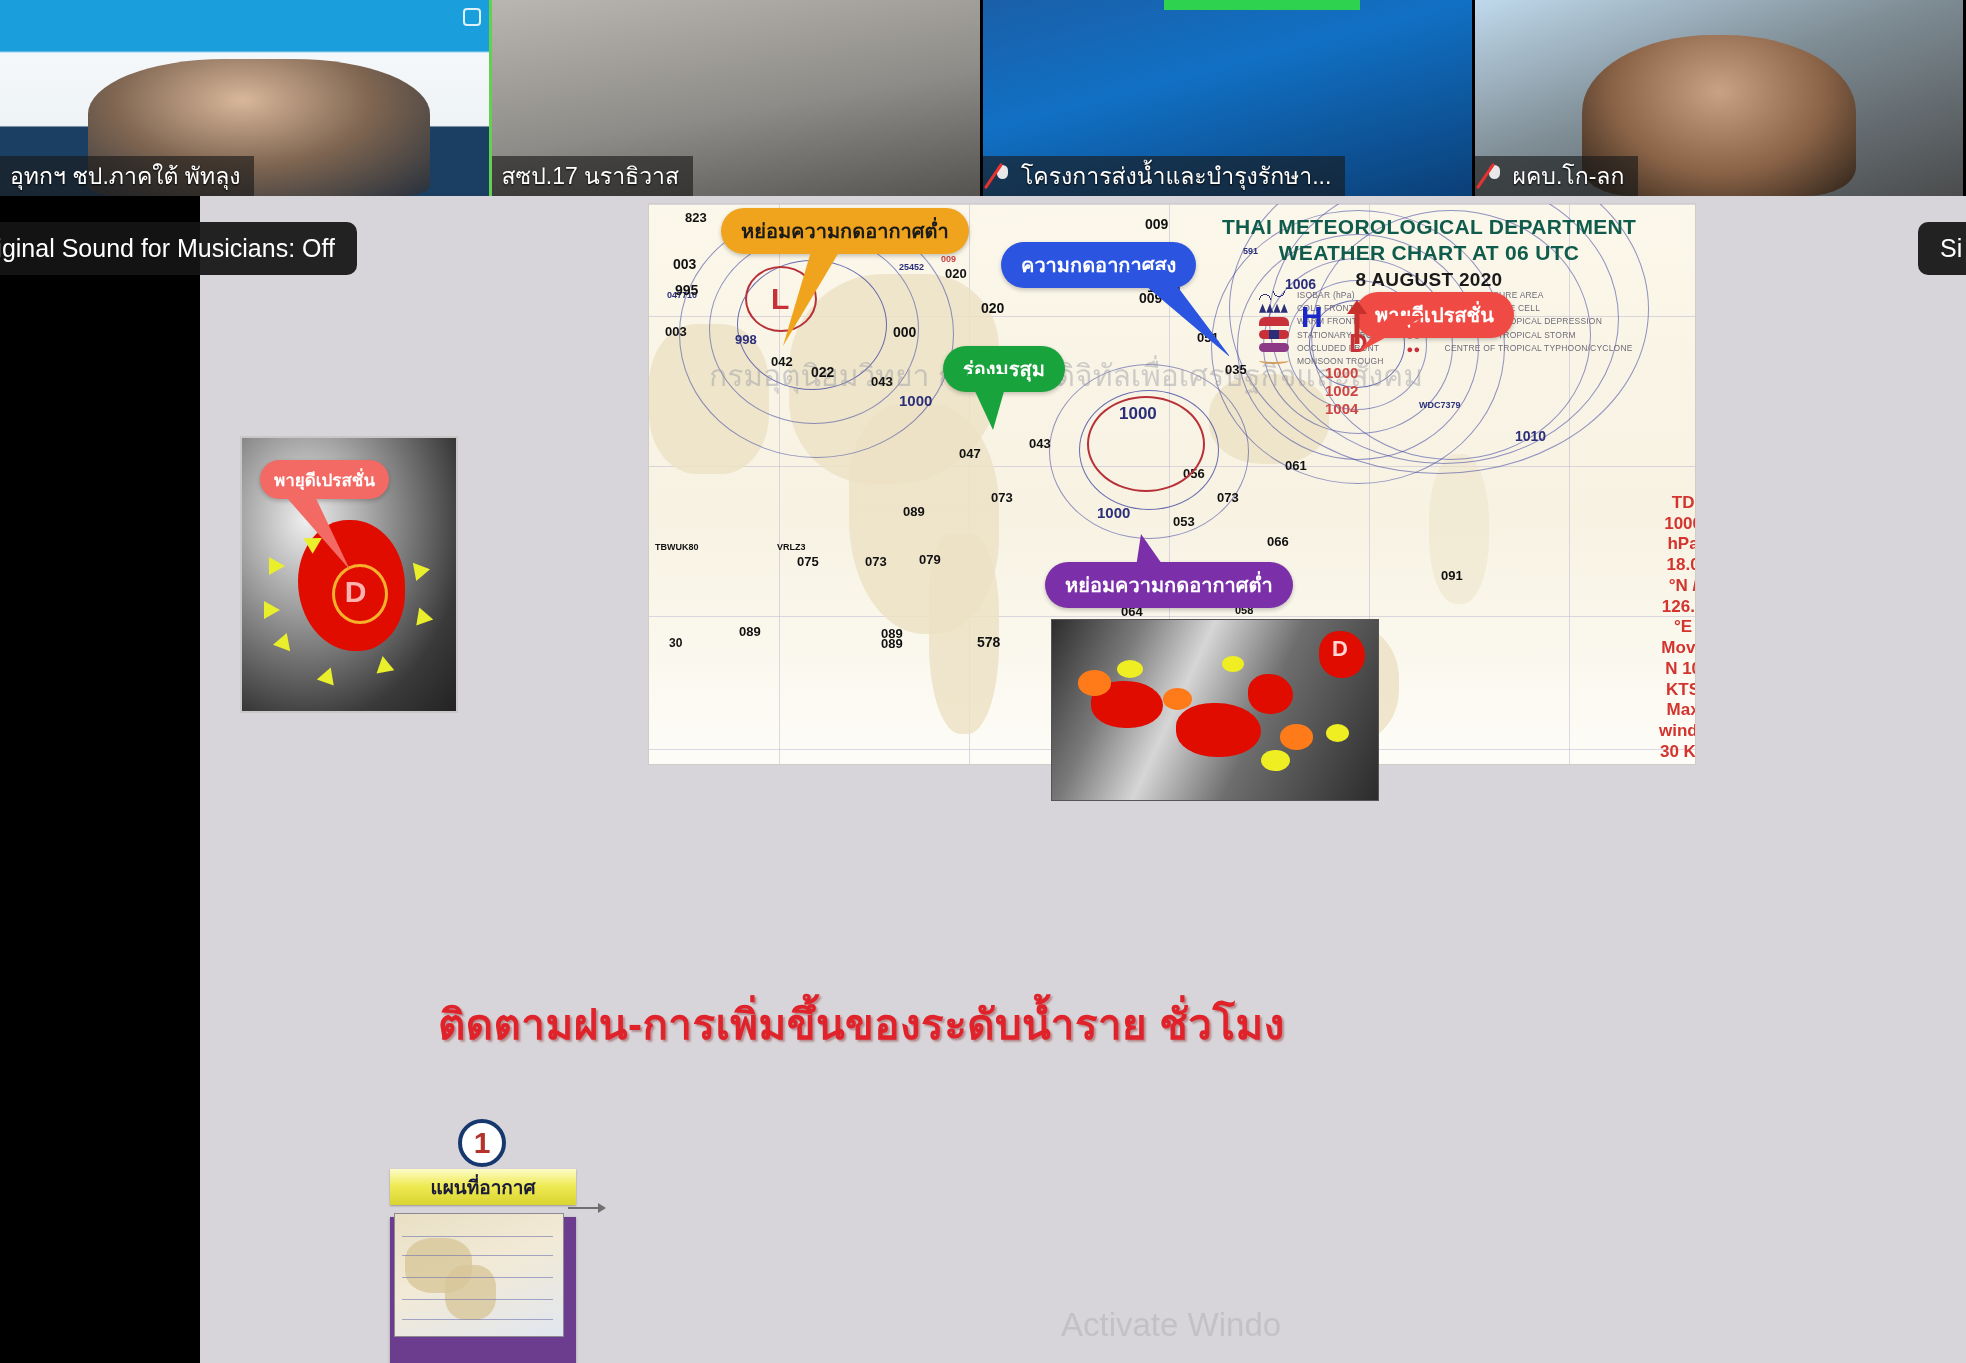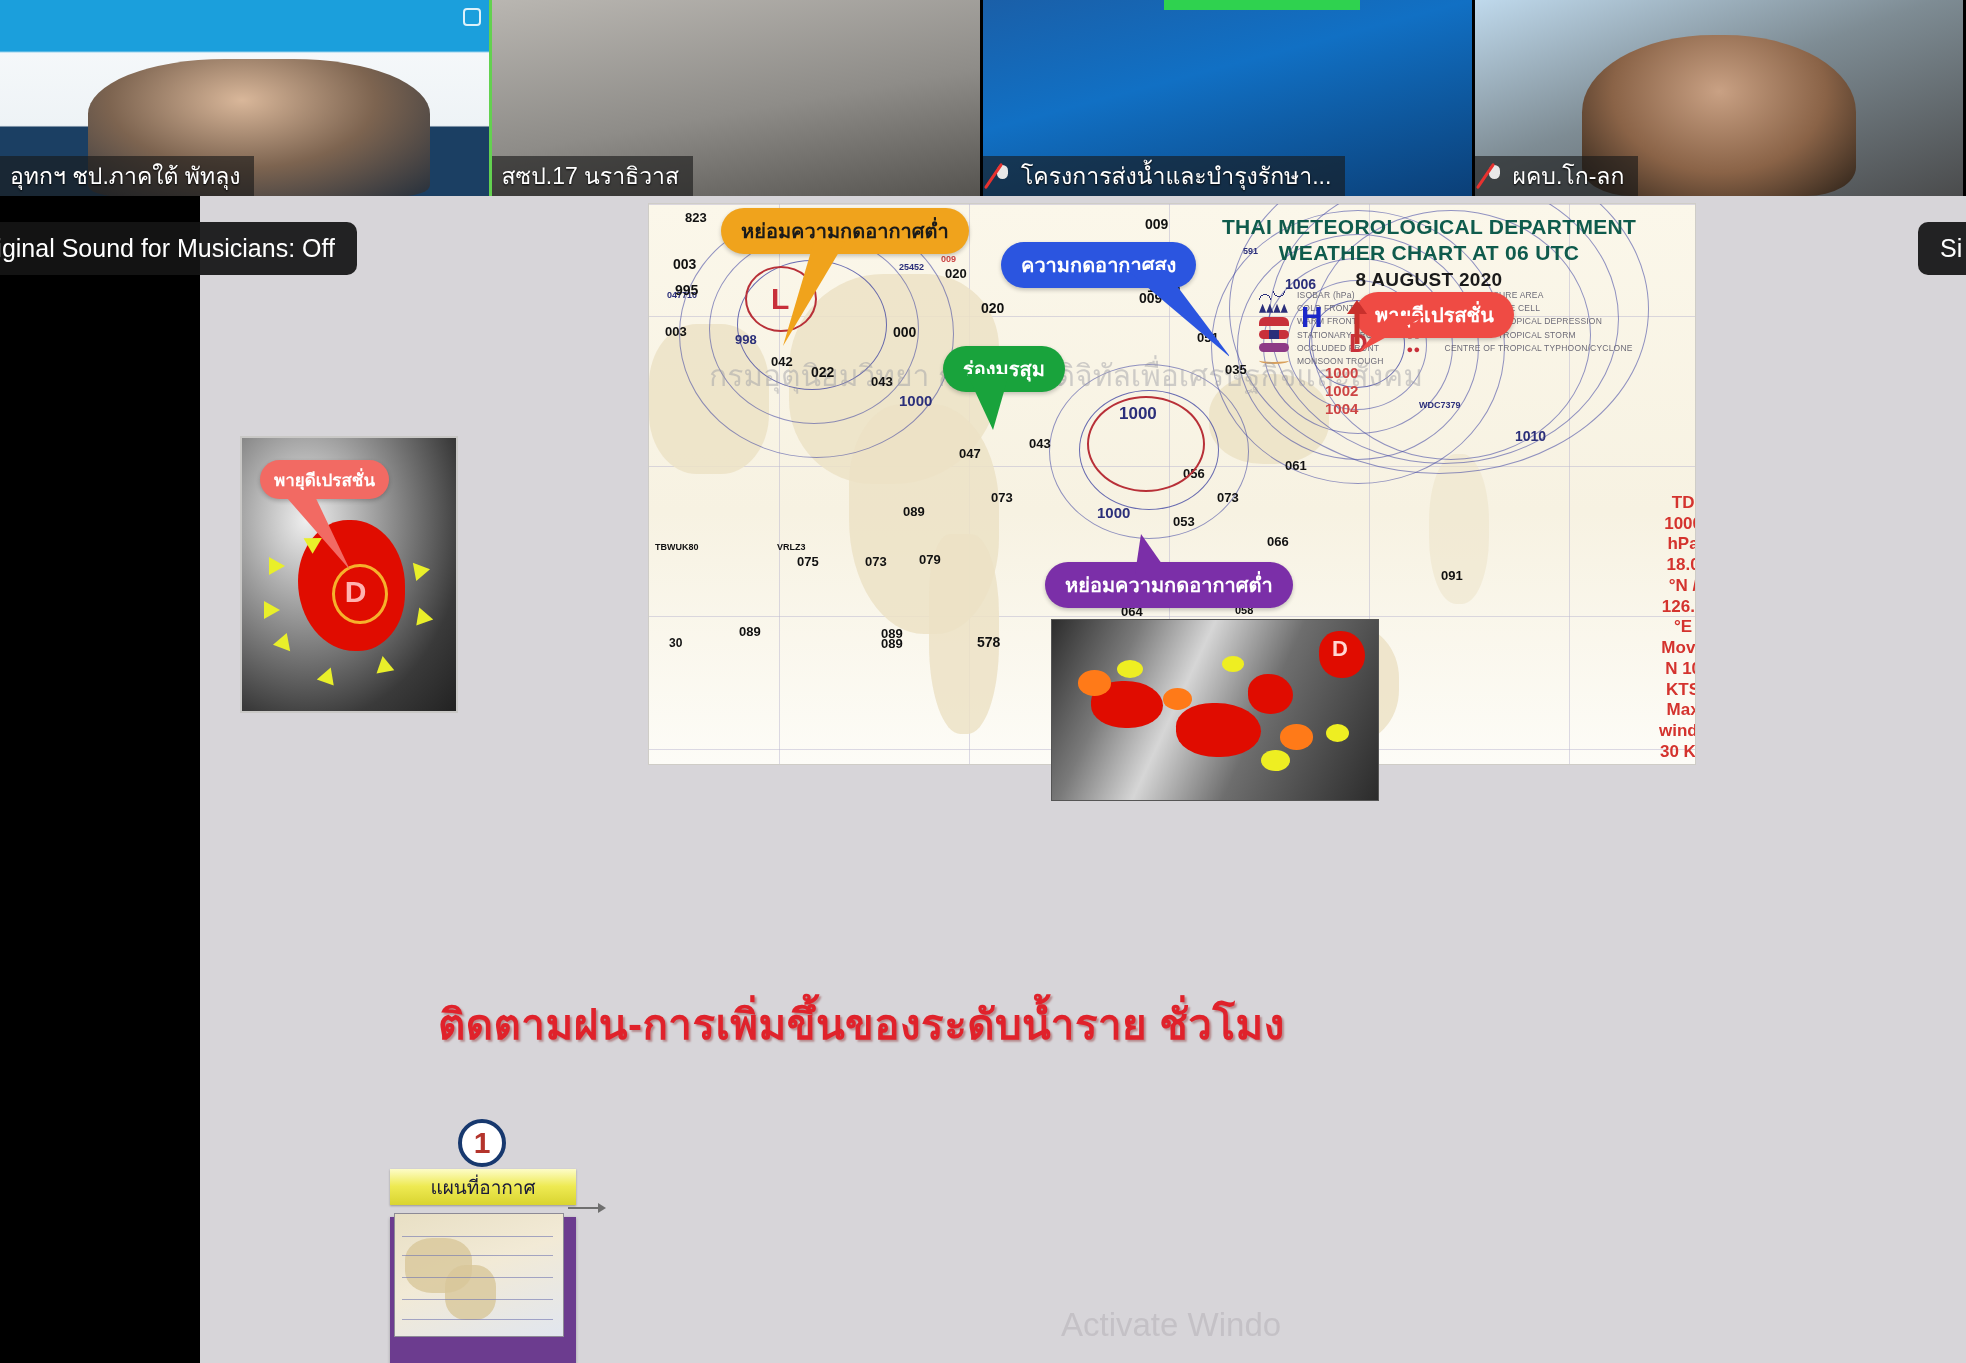--- a/index.html
+++ b/index.html
@@ -152,21 +152,21 @@
 
   
   #thumb-wrap { position:absolute; left:190px; top:955px; width:186px; }
   #thumb-badge { position:absolute; left:68px; top:-32px; width:48px; height:48px;
                  border-radius:50%; background:#fff; border:4px solid #17386e;
                  display:flex; align-items:center; justify-content:center;
                  color:#b4342c; font-size:30px; font-weight:700; z-index:3; }
   #thumb-title { position:relative; margin-top:18px; height:36px;
                  background: linear-gradient(180deg,#fdfcc8 0%,#eeea52 48%,#d9d430 100%);
                  display:flex; align-items:center; justify-content:center;
-                 color:#1a1a3a; font-size:19px; font-weight:400;
+                 color:#1a1a3a; font-size:19px; font-weight:700;
                  box-shadow:0 1px 2px rgba(0,0,0,.3); }
   #thumb-body { position:relative; margin-top:12px; height:168px; background:#6c3c8f;
                 box-shadow:0 1px 3px rgba(0,0,0,.25); }
   #thumb-img { position:absolute; left:4px; top:-4px; width:170px; height:124px;
                background: linear-gradient(160deg,#e8dfc4 0%,#f2ead6 45%,#e1e6ef 100%);
                border:1px solid #8d8a96; overflow:hidden; }
   .mini-line { position:absolute; background:#6f74b0; opacity:.6; height:1px; }
   .mini-land { position:absolute; background:#d8c79a; opacity:.8; border-radius:40%; }
   #thumb-arrow { position:absolute; left:178px; top:-10px; width:36px; height:2px;
                  background:#6f6f6f; }

